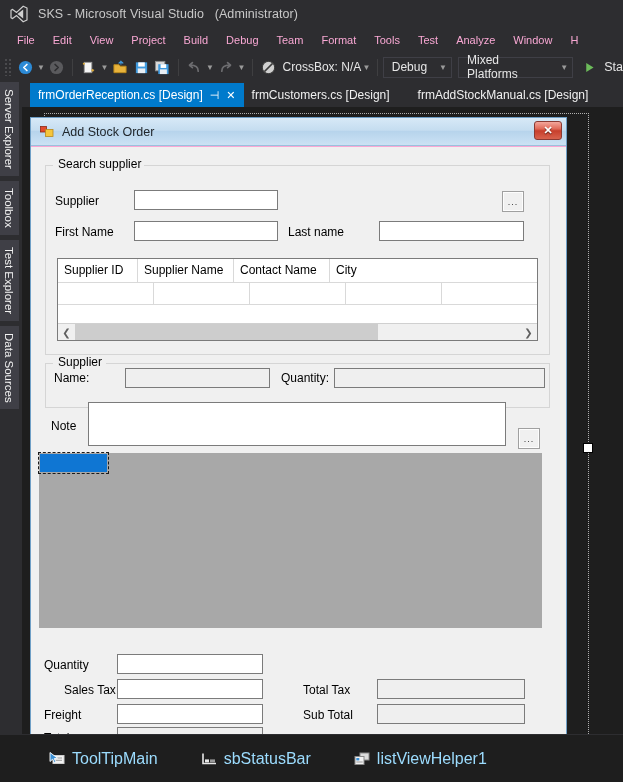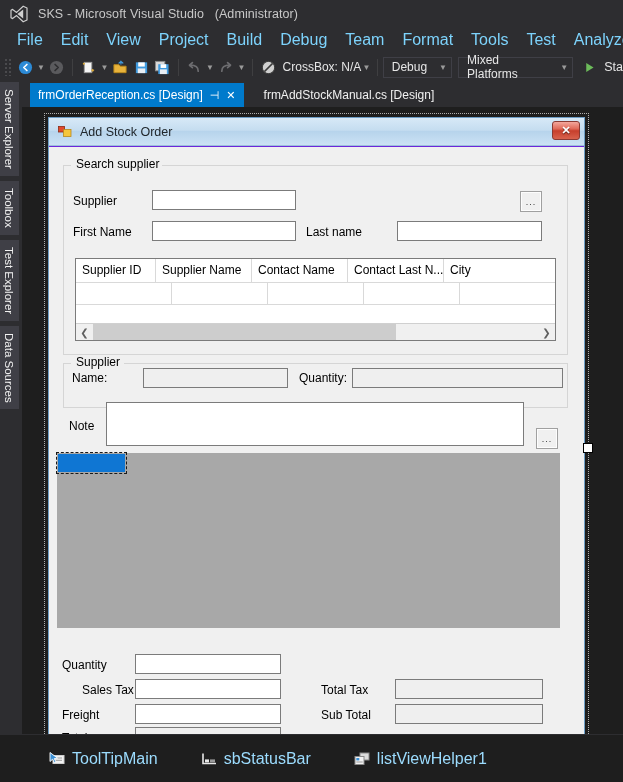--- a/index.html
+++ b/index.html
@@ -42,22 +42,22 @@
   
   #menu-bar {
     height: 24px;
     background: #2d2d30;
     display: flex;
     align-items: center;
     padding-left: 8px;
     overflow: hidden;
   }
   .menu-item {
-    color: #7dd3fc;
-    font-size: 16px;
+    color: #f9a8d4;
+    font-size: 11px;
     padding: 2px 9px;
     white-space: nowrap;
     cursor: default;
   }
 
   
   #toolbar {
     height: 30px;
     background: #2d2d30;
     display: flex;
@@ -162,23 +162,23 @@
     position: absolute;
     left: 22px; top: 107px;
     right: 0; bottom: 48px;
     background: #1e1e1e;
     overflow: hidden;
   }
 
   
   #winform {
     position: absolute;
-    left: 26px; top: 10px;
+    left: 8px; top: 10px;
     width: 537px; height: 625px;
-    background: #6d28d9;
+    background: #f9a8d4;
     border: 1px solid #6f9fc6;
   }
   
   #form-selection {
     position: absolute;
     left: 22px; top: 6px;
     width: 545px; height: 633px;
     border: 1px dotted #b0b0b0;
     pointer-events: none;
   }
@@ -501,20 +501,23 @@
     </div>
     <span id="start-label">Sta</span>
   </div>
 
   <div id="tab-strip">
     <div class="doc-tab active">
       <span>frmOrderReception.cs [Design]</span>
       <span class="tab-pin">⊣</span>
       <span class="tab-close">✕</span>
     </div>
+    <div class="doc-tab inactive">
+      <span>frmCustomers.cs [Design]</span>
+    </div>
     <div class="doc-tab inactive" style="margin-left:12px;">
       <span>frmAddStockManual.cs [Design]</span>
     </div>
   </div>
 
   <div id="left-dock">
     <div class="dock-tab">Server Explorer</div>
     <div class="dock-tab">Toolbox</div>
     <div class="dock-tab">Test Explorer</div>
     <div class="dock-tab">Data Sources</div>
@@ -555,21 +558,20 @@
         <input class="wf-textbox" style="left: 103px; top: 74px; width: 144px;" type="text" value="">
 
         <div class="wf-label" style="left:257px; top:78px;">Last name</div>
         <input class="wf-textbox" style="left: 348px; top: 74px; width: 145px;" type="text" value="">
 
         <div id="supplier-grid" style="left:26px; top:111px; width:481px; height:83px;">
           <div id="grid-header-row">
             <div class="grid-col-head" style="width:80px;">Supplier ID</div>
             <div class="grid-col-head" style="width:96px;">Supplier Name</div>
             <div class="grid-col-head" style="width:96px;">Contact Name</div>
-            <div class="grid-col-head" style="width:96px;">Contact Last N...</div>
             <div class="grid-col-head" style="width:95px; border-right:none;">City</div>
           </div>
           <div class="grid-body-row">
             <div class="grid-cell" style="width:96px;"></div>
             <div class="grid-cell" style="width:96px;"></div>
             <div class="grid-cell" style="width:96px;"></div>
             <div class="grid-cell" style="width:96px;"></div>
             <div class="grid-cell" style="width:95px; border-right:none;"></div>
           </div>
           <div id="grid-hscroll">

